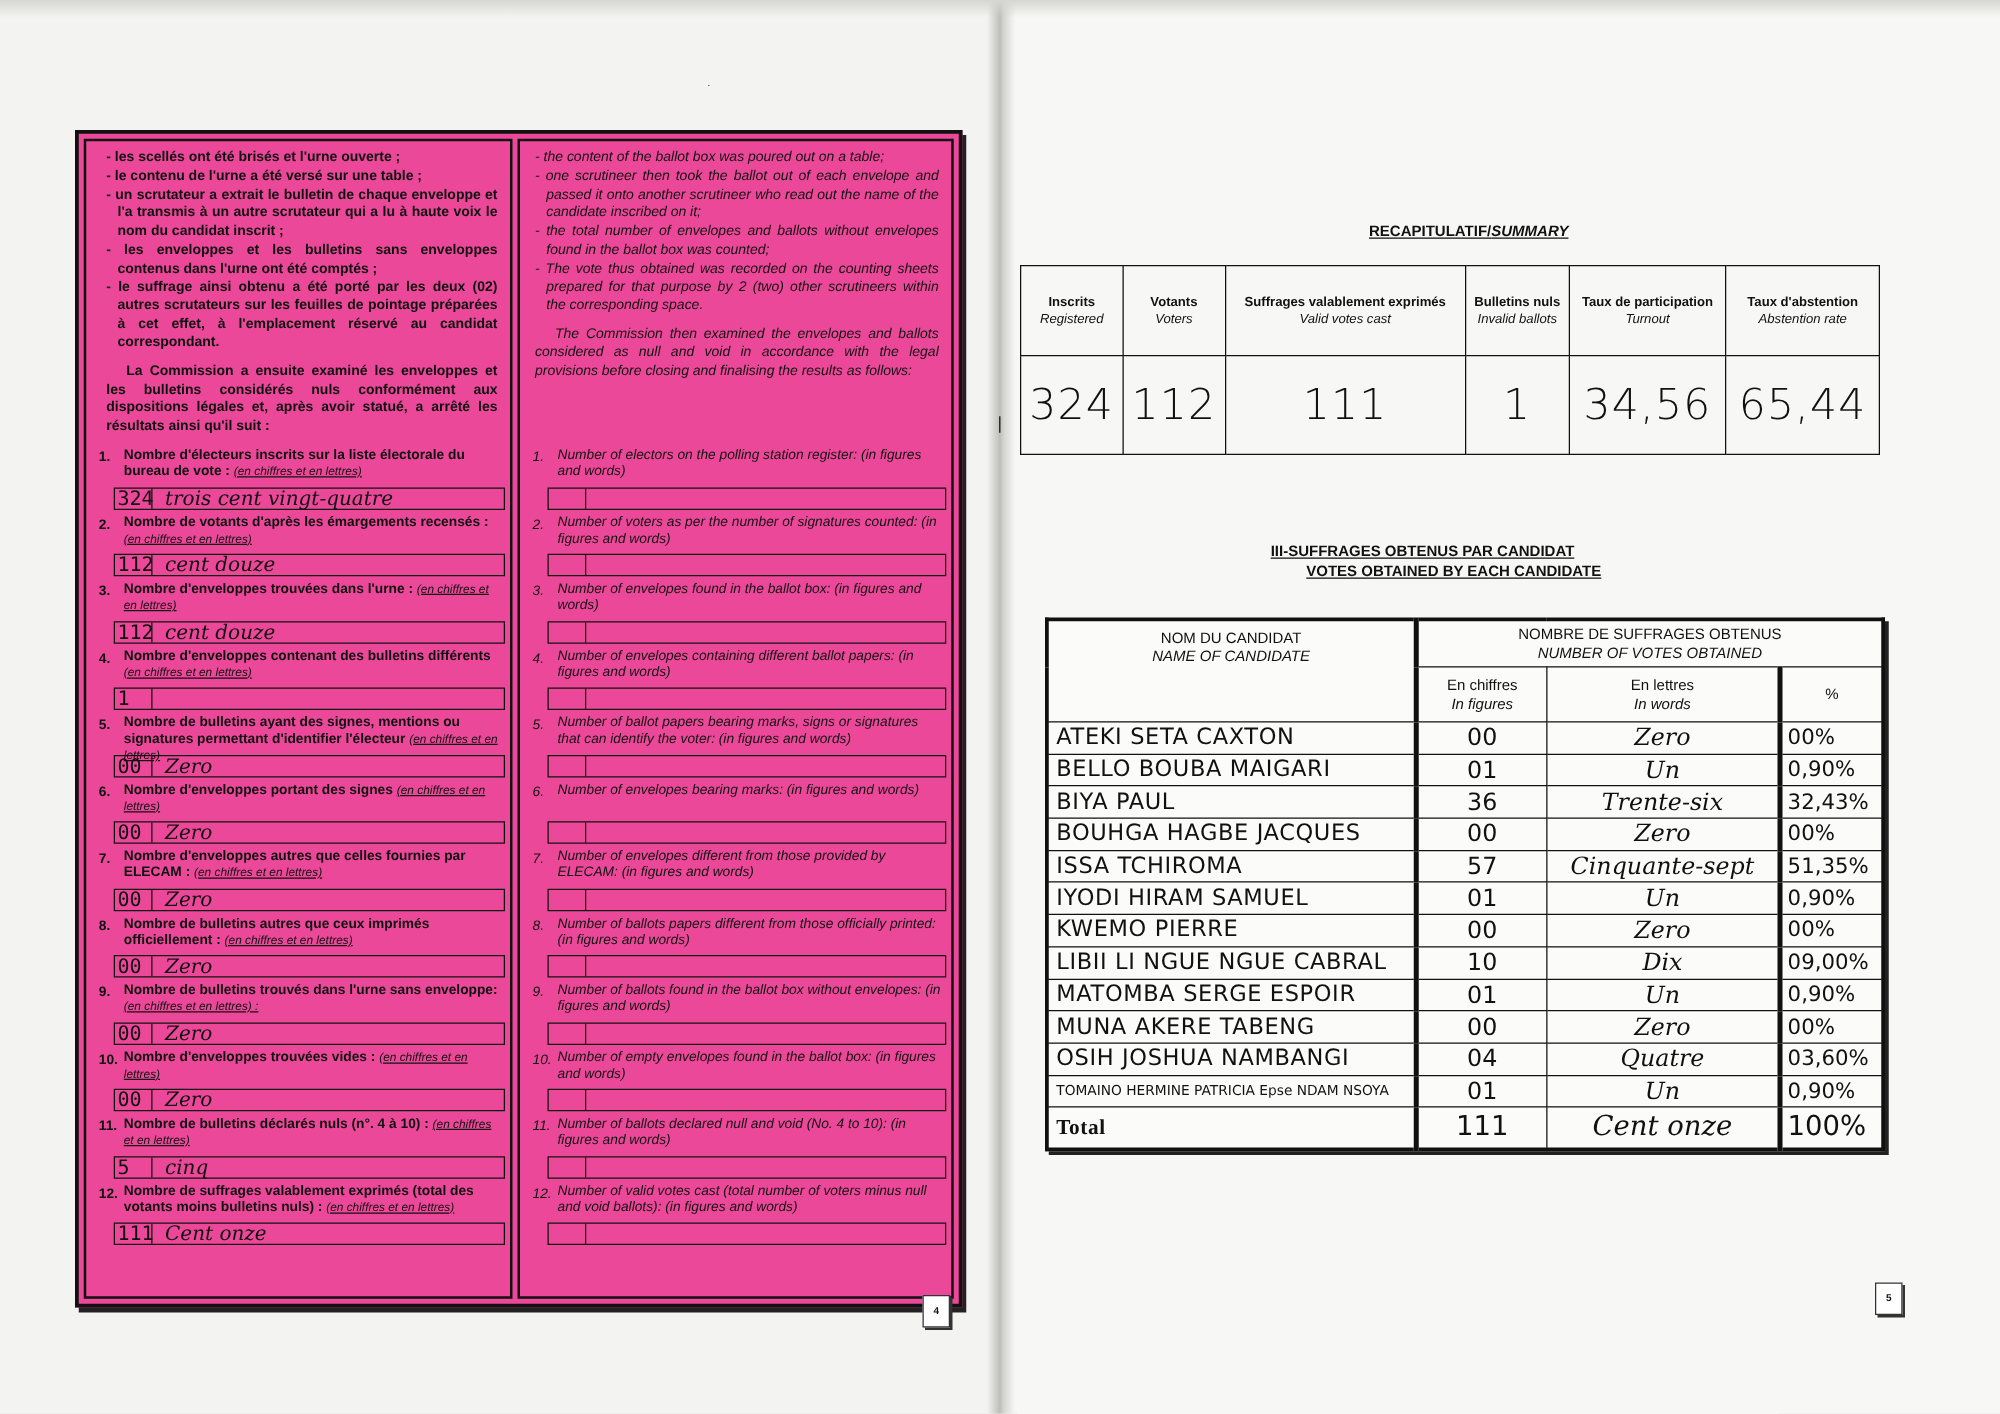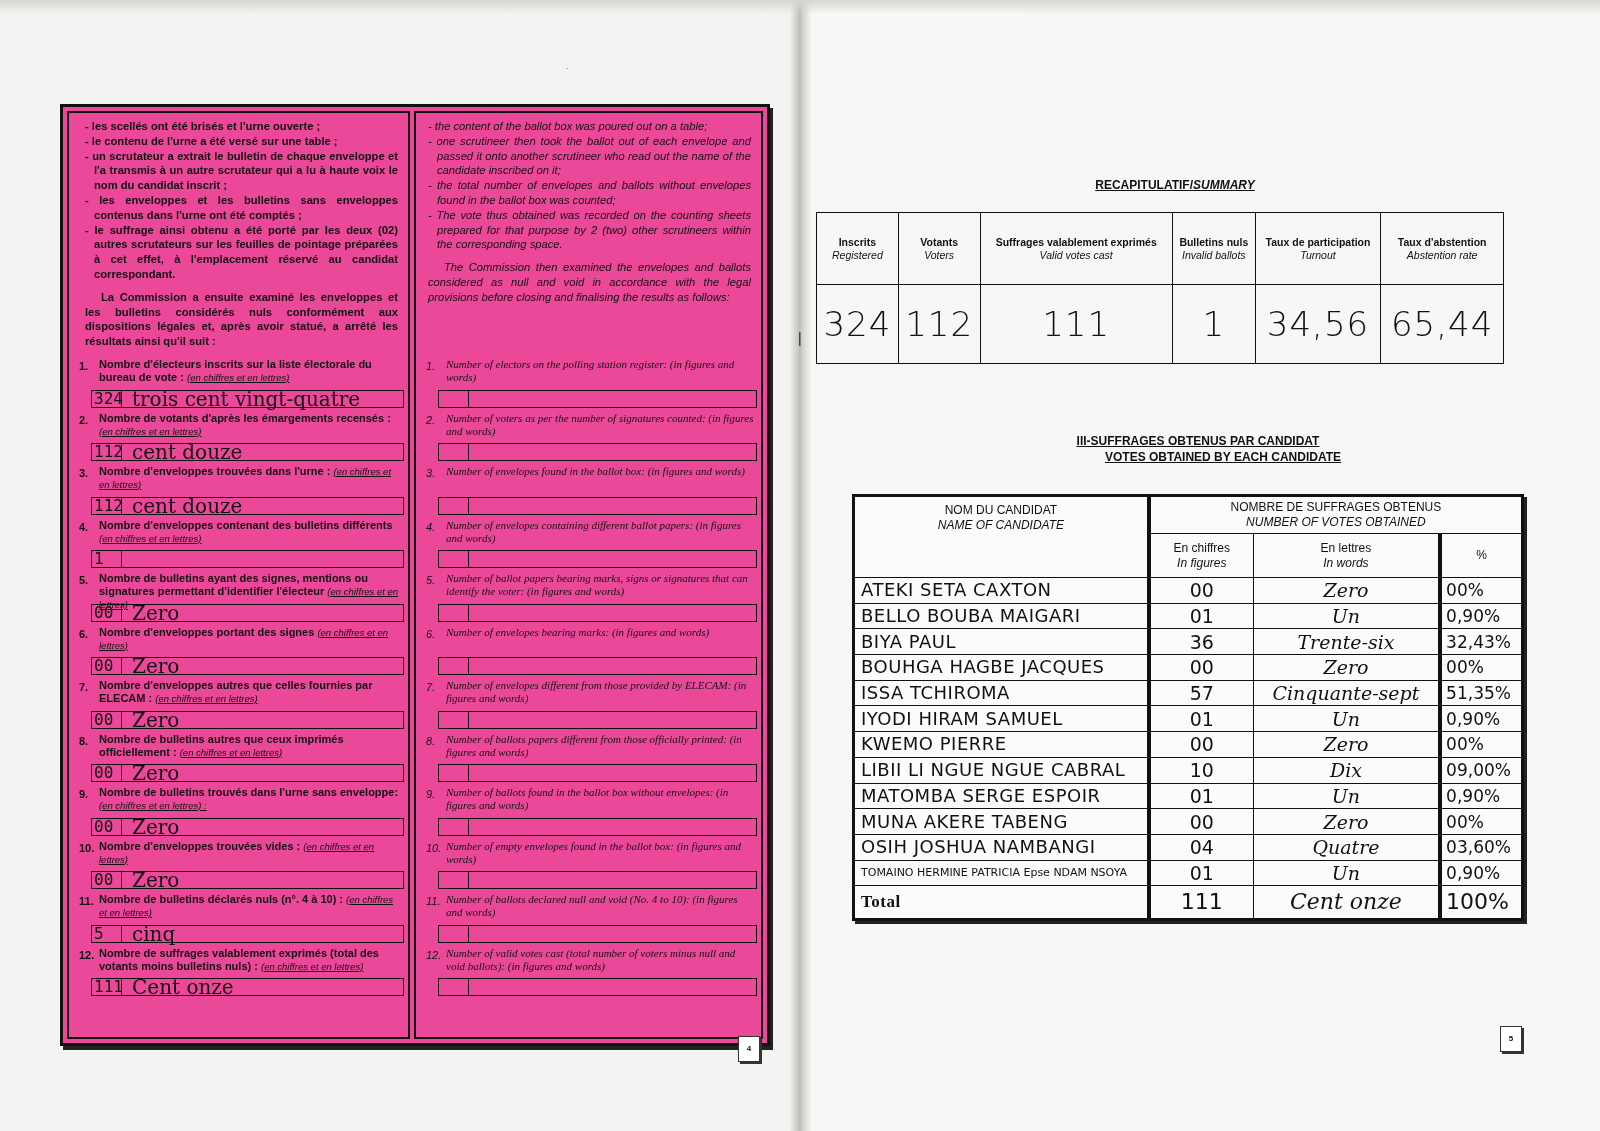--- a/index.html
+++ b/index.html
@@ -23,38 +23,38 @@
   .intro li::before { content: "- "; }
   .intro p { margin-top: 8px; text-align: justify; text-indent: 16px; font-weight: bold; }
   .col-fr .intro li { font-weight: bold; }
   .col-en .intro p { font-weight: normal; }
 
   .items { position: absolute; left: 0; right: 0; top: 245px; }
   .item { position: relative; height: 53.5px; padding-left: 30px; }
   .item .num { position: absolute; left: 10px; top: 2px; font-size: 11px; font-weight: bold; }
   .col-en .item .num { font-weight: normal; font-style: italic; }
   .item .label { font-size: 11px; line-height: 13px; font-weight: bold; padding-right: 6px; }
-  .col-en .item .label { font-weight: normal; font-style: italic; font-family: Liberation Serif, serif; }
+  .col-en .item .label { font-weight: normal; font-style: italic; }
   .item .label .hint { font-style: italic; font-weight: normal; font-size: 9.5px; text-decoration: underline; }
   .answer { position: absolute; left: 22px; right: 4px; bottom: 4px; height: 18px; border: 1.5px solid #111; display: flex; }
   .answer .fig { width: 30px; border-right: 1.5px solid #111; font-family: "DejaVu Sans Mono", monospace; font-size: 16px; line-height: 16px; padding-left: 2px; white-space: nowrap; }
-  .answer .words { flex: 1; font-family: "DejaVu Serif", serif; font-size: 20px; line-height: 16px; padding-left: 10px; white-space: nowrap; }
+  .answer .words { flex: 1; font-family: "DejaVu Serif", serif; font-style: italic; font-size: 16px; line-height: 16px; padding-left: 10px; white-space: nowrap; }
 
   
   .page-num { position: absolute; width: 22px; height: 26px; border: 1px solid #333; background: #fff; font-size: 8px; font-weight: bold; text-align: center; line-height: 24px; box-shadow: 2px 2px 0 #333; }
   .sec-title { position: absolute; font-weight: bold; font-size: 12px; text-decoration: underline; text-align: center; font-family: "Liberation Sans", sans-serif; }
 
   table { border-collapse: collapse; position: absolute; }
   .summary { left: 816px; top: 212px; width: 688px; height: 152px; }
   .summary td, .summary th { border: 1.5px solid #111; text-align: center; vertical-align: middle; }
   .summary th { height: 72px; font-size: 10.5px; line-height: 12.5px; font-weight: bold; }
   .summary th i { font-weight: normal; display: block; }
   .summary td { font-family: "DejaVu Sans", sans-serif; font-size: 34px; font-weight: 200; height: 78px; letter-spacing: 1px; }
 
-  .cand { left: 836px; top: 494px; width: 672px; border: 3px solid #111; box-shadow: 3px 3px 0 #222; background: #fbfbf9; margin-left: 16px; }
+  .cand { left: 836px; top: 494px; width: 672px; border: 3px solid #111; box-shadow: 3px 3px 0 #222; background: #fbfbf9; }
   .cand th, .cand td { border: 1.5px solid #111; }
   .cand th { font-weight: normal; font-size: 12px; line-height: 15px; text-align: center; }
   .cand th i { display: block; }
   .cand .h1 { height: 38px; }
   .cand .h2 { height: 44px; font-size: 12px; }
   .cand td { height: 25.7px; font-family: "DejaVu Sans", sans-serif; font-size: 19px; line-height: 20px; padding: 0 6px; white-space: nowrap; overflow: hidden; }
   .cand td.name { font-size: 18px; letter-spacing: 0.5px; }
   .cand td.name.small { font-size: 11px; letter-spacing: 0; }
   .cand td.fig { text-align: center; }
   .cand td.words { text-align: center; font-family: "DejaVu Serif", serif; font-style: italic; }
@@ -315,21 +315,21 @@
         <td>324</td>
         <td>112</td>
         <td>111</td>
         <td>1</td>
         <td>34,56</td>
         <td>65,44</td>
       </tr>
 </tbody>
   </table>
 
-<div class="sec-title" style="left:1028px; top:433px; width:340px; line-height:16px;">
+<div class="sec-title" style="left:968px; top:433px; width:340px; line-height:16px;">
   <div>III-SUFFRAGES OBTENUS PAR CANDIDAT</div>
   <div style="padding-left:50px;">VOTES OBTAINED BY EACH CANDIDATE</div>
 </div>
 
 <table class="cand">
   <colgroup>
       <col style="width:294px">
       <col style="width:104px">
       <col style="width:186px">
       <col style="width:82px">

